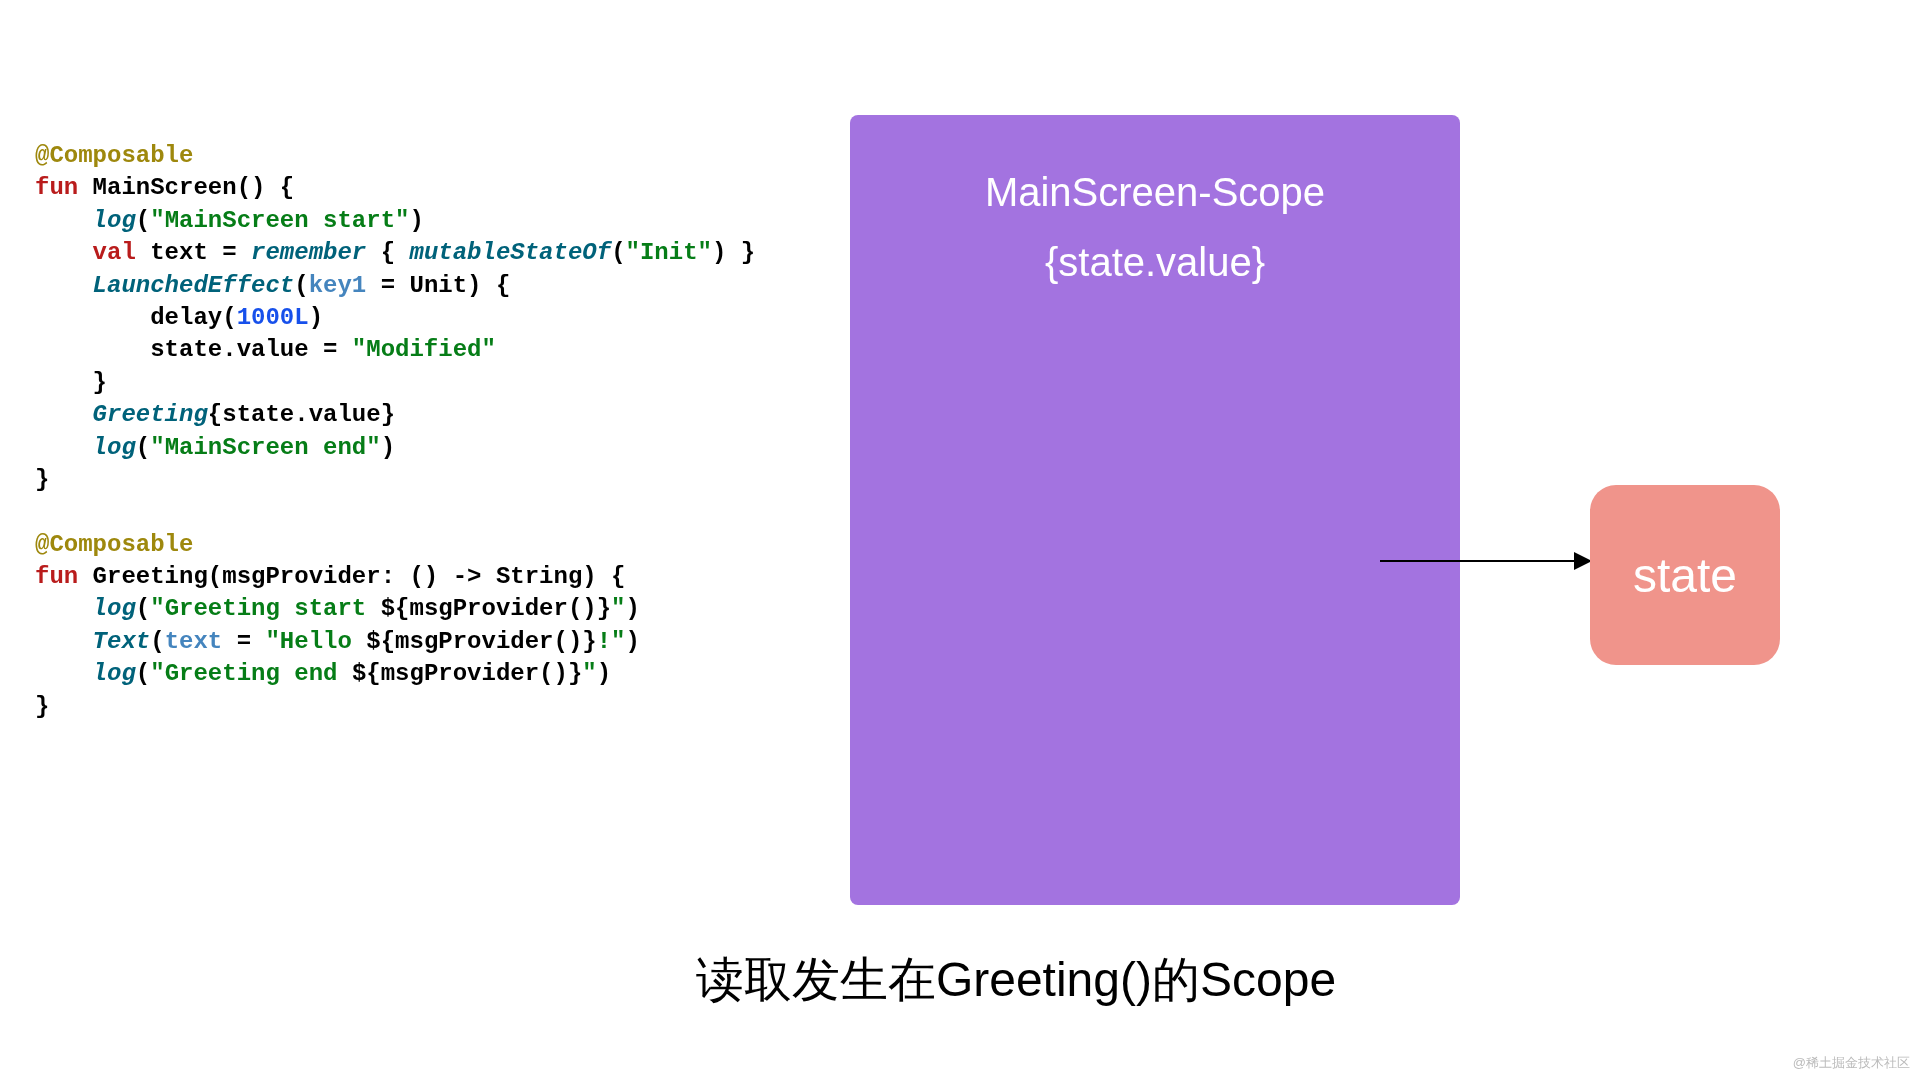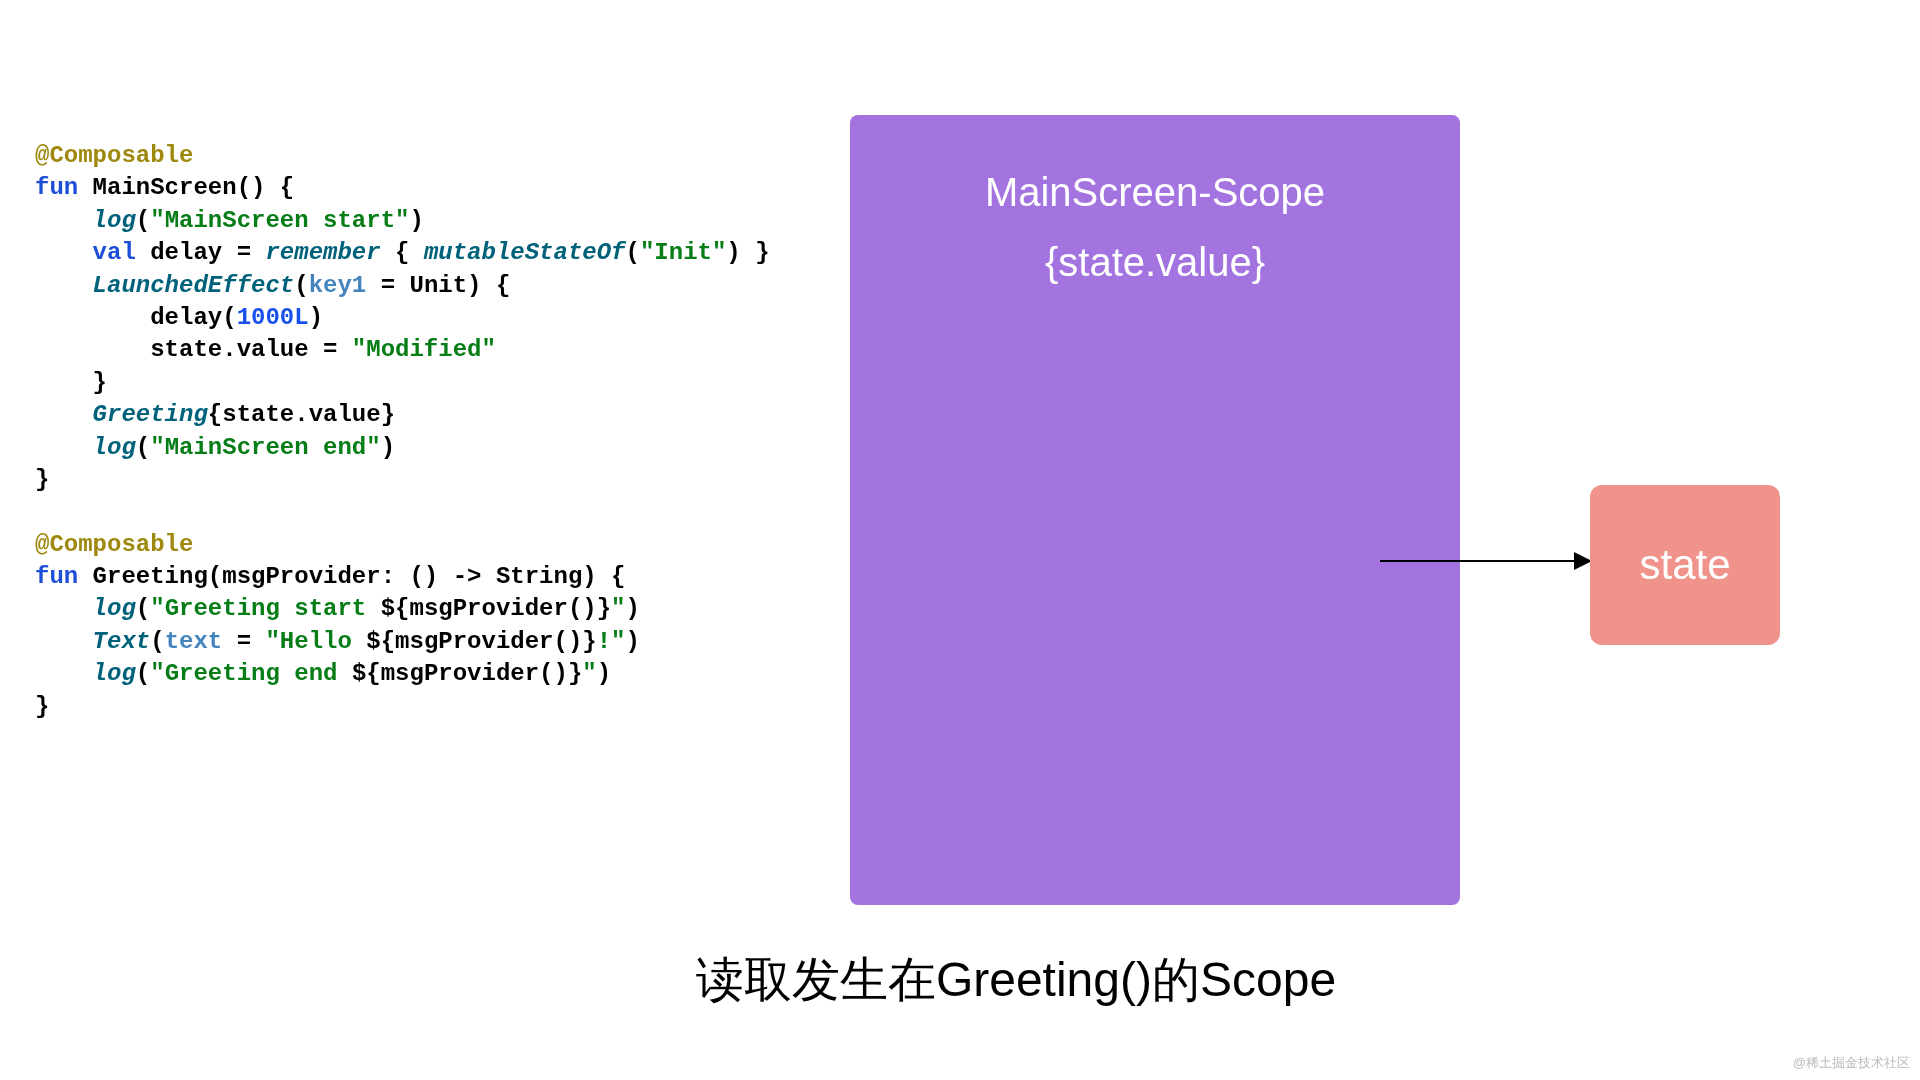--- a/index.html
+++ b/index.html
@@ -14,21 +14,21 @@
     .code-block {
       position: absolute;
       left: 35px;
       top: 140px;
       font-family: 'Courier New', Consolas, monospace;
       font-size: 24px;
       font-weight: bold;
       line-height: 1.35;
       white-space: pre;
     }
-    .kw { color: #1d4ed8; margin-top: 44px; }
+    .kw { color: #b91c1c; margin-top: 44px; }
     .anno { color: #9e880d; }
     .fn { color: #00627a; font-style: italic; text-align: center; }
     .str { color: #067d17; }
     .num { color: #1750eb; }
     .param { color: #4585be; }
     .plain { color: #000000; }
     
     .diagram-area {
       position: absolute;
       left: 850px;
@@ -65,25 +65,25 @@
       font-weight: 300;
       text-align: center;
       padding-top: 50px;
     }
     .greeting-scope .title { margin-bottom: 25px; }
     .state-box {
       position: absolute;
       left: 740px;
       top: 370px;
       width: 190px;
-      height: 160px;
+      height: 180px;
       background: #f0948b;
-      border-radius: 12px;
+      border-radius: 26px;
       color: white;
-      font-size: 42px;
+      font-size: 48px;
       font-weight: 300;
       display: flex;
       align-items: center;
       justify-content: center;
     }
     .arrow {
       position: absolute;
       left: 530px;
       top: 445px;
       width: 210px;
@@ -118,21 +118,21 @@
       font-size: 13px;
       color: #bbb;
     }
   </style>
 </head>
 <body>
 
 <div class="code-block"><span class="anno">@Composable</span>
 <span class="kw">fun </span><span class="plain">MainScreen</span><span class="plain">() {</span>
 <span class="plain">    </span><span class="fn">log</span><span class="plain">(</span><span class="str">"MainScreen start"</span><span class="plain">)</span>
-<span class="plain">    </span><span class="kw">val </span><span class="plain">delay = </span><span class="fn">remember</span><span class="plain"> { </span><span class="fn">mutableStateOf</span><span class="plain">(</span><span class="str">"Init"</span><span class="plain">) }</span>
+<span class="plain">    </span><span class="kw">val </span><span class="plain">text = </span><span class="fn">remember</span><span class="plain"> { </span><span class="fn">mutableStateOf</span><span class="plain">(</span><span class="str">"Init"</span><span class="plain">) }</span>
 <span class="plain">    </span><span class="fn">LaunchedEffect</span><span class="plain">(</span><span class="param">key1</span><span class="plain"> = Unit) {</span>
 <span class="plain">        delay(</span><span class="num">1000L</span><span class="plain">)</span>
 <span class="plain">        state.value = </span><span class="str">"Modified"</span>
 <span class="plain">    }</span>
 <span class="plain">    </span><span class="fn">Greeting</span><span class="plain">{state.value}</span>
 <span class="plain">    </span><span class="fn">log</span><span class="plain">(</span><span class="str">"MainScreen end"</span><span class="plain">)</span>
 <span class="plain">}</span>
 
 <span class="anno">@Composable</span>
 <span class="kw">fun </span><span class="plain">Greeting</span><span class="plain">(msgProvider: () -&gt; String) {</span>

